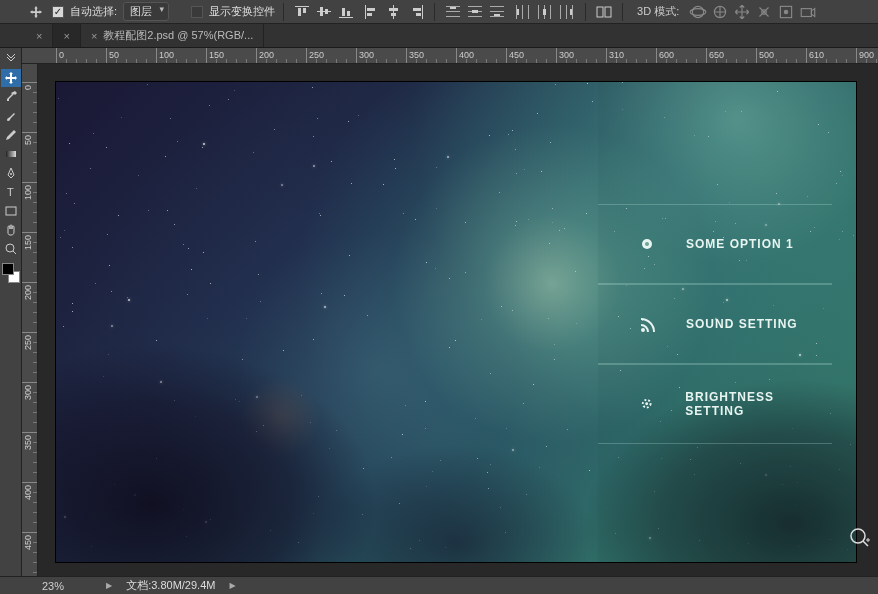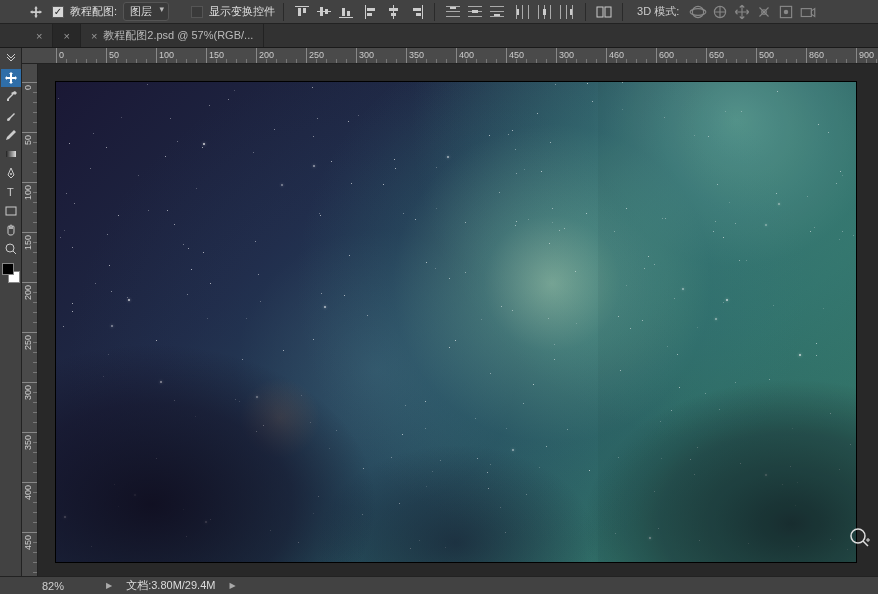--- a/index.html
+++ b/index.html
@@ -84,21 +84,21 @@
 </head>
 <body>
 
 <div class="options-bar">
   <span class="icon-btn">
       <svg viewBox="0 0 16 16">
         <path d="M8 1l2 3H9v3h3V6l3 2-3 2V9H9v3h1l-2 3-2-3h1V9H4v1L1 8l3-2v1h3V4H6z" fill="#ccc"></path>
       </svg>
     </span>
   <span class="cb">✓</span>
-  <label>教程配图:</label>
+  <label>自动选择:</label>
   <span class="select">图层</span>
   <span class="gap"></span>
   <span class="cb" style="background:#3a3a3a"></span>
   <label>显示变换控件</label>
   <span class="sep"></span>
   <span class="align-group">
     <span class="icon-btn">
         <svg viewBox="0 0 16 14">
           <rect x="1" y="1" width="14" height="1" fill="#ccc"></rect>
           <rect x="4" y="3" width="3" height="8" fill="#ccc"></rect>
@@ -400,21 +400,21 @@
     <div class="minor" style="left: 514px;"></div>
     <div class="minor" style="left: 524px;"></div>
     <div class="tick" style="left: 534px;">
       <span>300</span>
     </div>
     <div class="minor" style="left: 544px;"></div>
     <div class="minor" style="left: 554px;"></div>
     <div class="minor" style="left: 564px;"></div>
     <div class="minor" style="left: 574px;"></div>
     <div class="tick" style="left: 584px;">
-      <span>460</span>
+      <span>310</span>
     </div>
     <div class="minor" style="left: 594px;"></div>
     <div class="minor" style="left: 604px;"></div>
     <div class="minor" style="left: 614px;"></div>
     <div class="minor" style="left: 624px;"></div>
     <div class="tick" style="left: 634px;">
       <span>600</span>
     </div>
     <div class="minor" style="left: 644px;"></div>
     <div class="minor" style="left: 654px;"></div>
@@ -428,21 +428,21 @@
     <div class="minor" style="left: 714px;"></div>
     <div class="minor" style="left: 724px;"></div>
     <div class="tick" style="left: 734px;">
       <span>500</span>
     </div>
     <div class="minor" style="left: 744px;"></div>
     <div class="minor" style="left: 754px;"></div>
     <div class="minor" style="left: 764px;"></div>
     <div class="minor" style="left: 774px;"></div>
     <div class="tick" style="left: 784px;">
-      <span>860</span>
+      <span>610</span>
     </div>
     <div class="minor" style="left: 794px;"></div>
     <div class="minor" style="left: 804px;"></div>
     <div class="minor" style="left: 814px;"></div>
     <div class="minor" style="left: 824px;"></div>
     <div class="tick" style="left: 834px;">
       <span>900</span>
     </div>
     <div class="minor" style="left: 844px;"></div>
     <div class="minor" style="left: 854px;"></div>
@@ -780,29 +780,55 @@
         <i style="left: 207.075px; top: 342.84px; opacity: 0.98;"></i>
         <i style="left: 468.076px; top: 87.0947px; opacity: 0.36;"></i>
         <i style="left: 557.884px; top: 149.374px; opacity: 0.58;"></i>
         <i style="left: 614.77px; top: 328.198px; opacity: 0.75;"></i>
         <i style="left: 480.71px; top: 30.9712px; opacity: 0.87;"></i>
         <i style="left: 679.16px; top: 140.658px; opacity: 0.64;"></i>
         <i style="left: 726.169px; top: 402.444px; opacity: 0.72;"></i>
       </div>
     <div class="dark-clouds"></div>
     <div class="overlay-panel">
+      <div class="row">
+        <span class="oicon">
+            <svg viewBox="0 0 18 18">
+              <circle cx="9" cy="9" r="5" fill="#e8f4f0"></circle>
+              <circle cx="9" cy="9" r="2" fill="#6aa398"></circle>
+            </svg>
+          </span>
+        <span class="olabel">SOME OPTION 1</span>
+      </div>
+      <div class="row">
+        <span class="oicon">
+            <svg viewBox="0 0 18 18">
+              <path d="M3 15a2 2 0 104 0 2 2 0 00-4 0zM3 9a8 8 0 018 8h-2a6 6 0 00-6-6zM3 3a14 14 0 0114 14h-2A12 12 0 003 5z" fill="#e8f4f0"></path>
+            </svg>
+          </span>
+        <span class="olabel">SOUND SETTING</span>
+      </div>
+      <div class="row">
+        <span class="oicon">
+            <svg viewBox="0 0 18 18">
+              <circle cx="9" cy="9" r="4" fill="none" stroke="#e8f4f0" stroke-width="2" stroke-dasharray="2 2"></circle>
+              <circle cx="9" cy="9" r="1.5" fill="#e8f4f0"></circle>
+            </svg>
+          </span>
+        <span class="olabel">BRIGHTNESS SETTING</span>
+      </div>
     </div>
   </div>
   <div class="float-cursor">
     <svg width="24" height="24" viewBox="0 0 24 24">
         <circle cx="10" cy="10" r="7" fill="none" stroke="#ddd" stroke-width="1.5"></circle>
         <path d="M15 15l5 5" stroke="#ddd" stroke-width="1.5"></path>
         <path d="M18 14l4 0m-2-2v4" stroke="#ddd" stroke-width="1"></path>
       </svg>
   </div>
 </div>
 
 <div class="status-bar">
-  <span class="zoom">82%</span>
+  <span class="zoom">23%</span>
   <span class="tri">▶</span>
   <span class="doclabel"><span>文档:</span><span>3.80M/29.4M</span></span>
   <span class="tri">▶</span>
 </div>
 
 </body></html>

